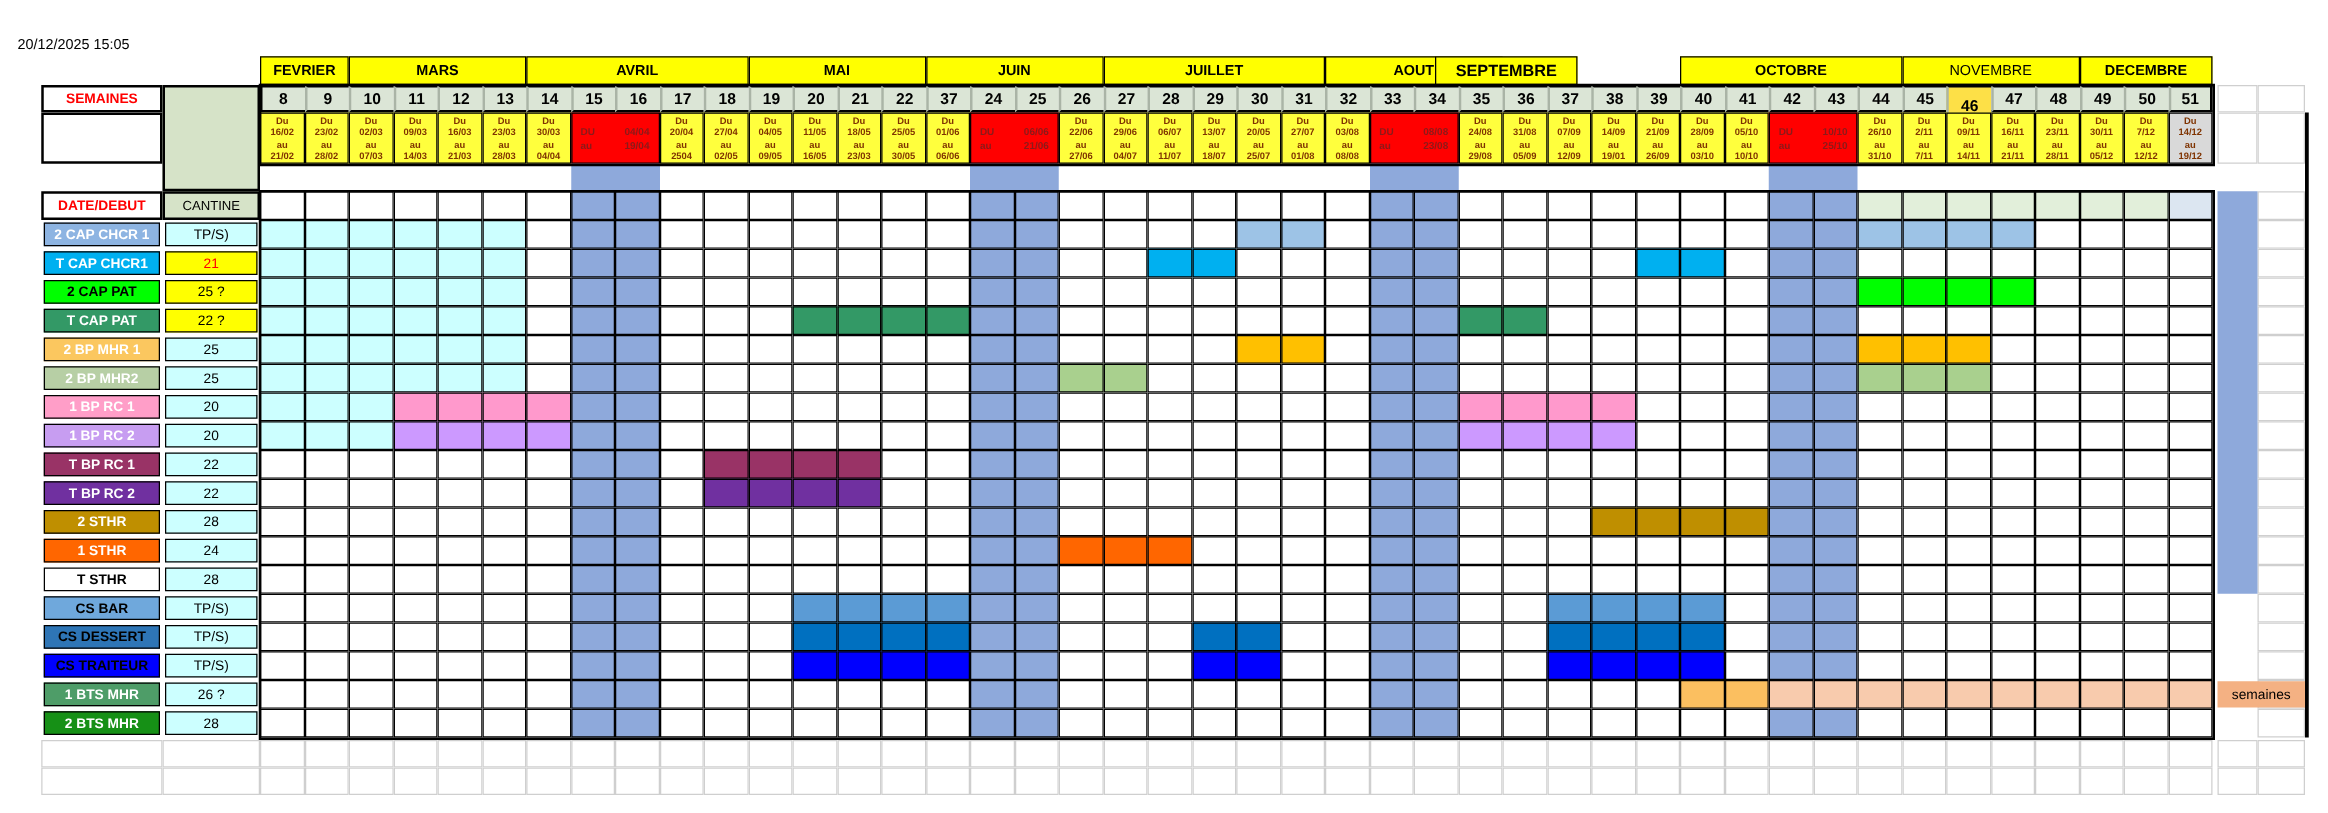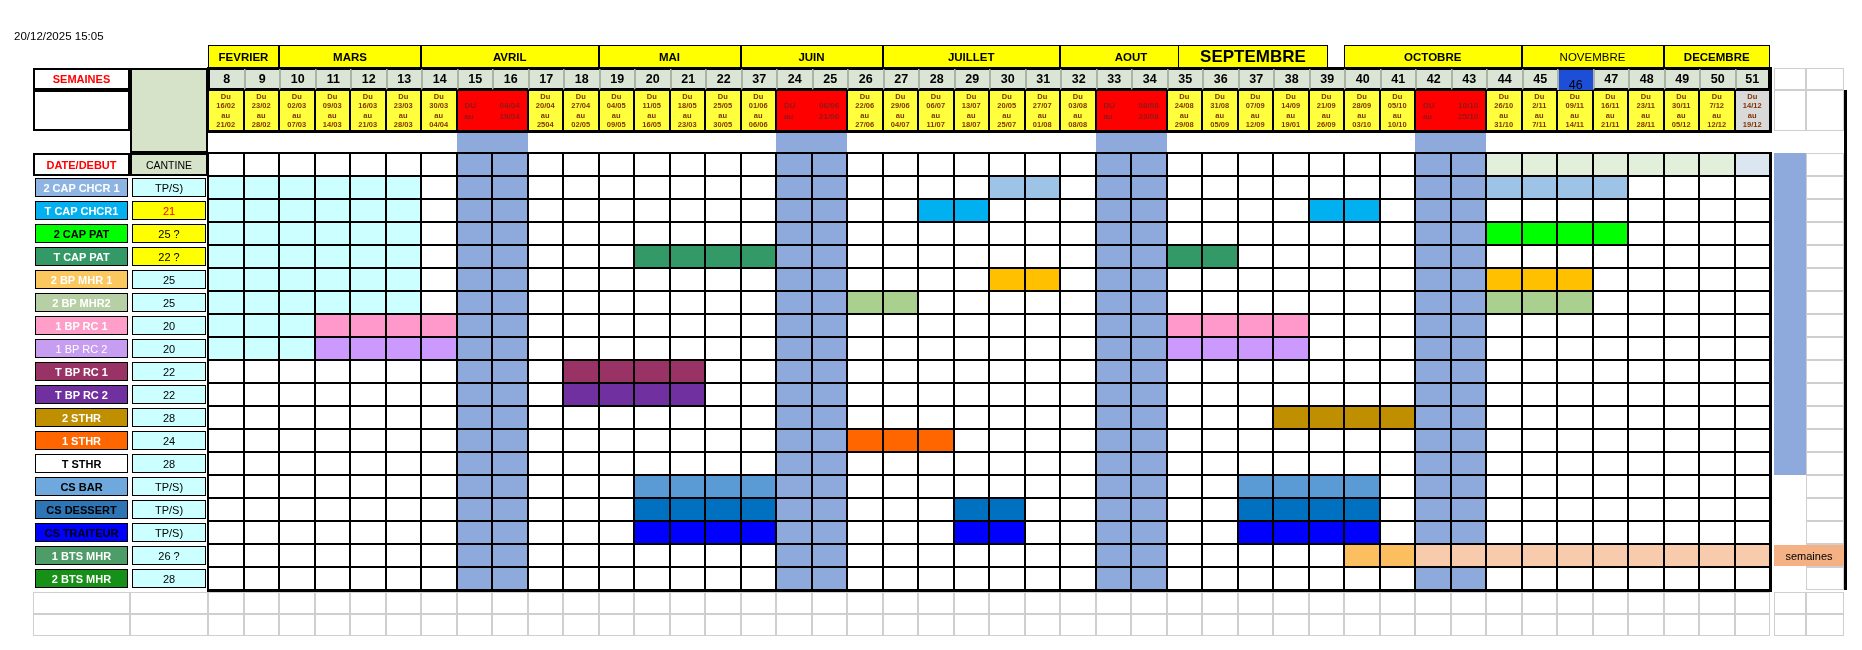--- a/index.html
+++ b/index.html
@@ -134,21 +134,21 @@
     <div class="a cellflex" style="left: 1806px; top: 521px; width: 38px; height: 23px; border: 1px solid rgb(207, 207, 207); background: rgb(255, 255, 255);"></div>
     <div class="a cellflex" style="left: 1806px; top: 544px; width: 38px; height: 23px; border: 1px solid rgb(207, 207, 207); background: rgb(255, 255, 255);"></div>
     <div class="a cellflex" style="left: 1806px; top: 567px; width: 38px; height: 23px; border: 1px solid rgb(207, 207, 207); background: rgb(255, 255, 255);"></div>
     <div class="a cellflex" style="left: 208px; top: 45px; width: 71px; height: 23px; background: rgb(255, 255, 0); border: 1.5px solid rgb(0, 0, 0); font-size: 11.5px; font-weight: bold; color: rgb(0, 0, 0);">FEVRIER</div>
     <div class="a cellflex" style="left: 279px; top: 45px; width: 142px; height: 23px; background: rgb(255, 255, 0); border: 1.5px solid rgb(0, 0, 0); font-size: 11.5px; font-weight: bold; color: rgb(0, 0, 0);">MARS</div>
     <div class="a cellflex" style="left: 421px; top: 45px; width: 177.5px; height: 23px; background: rgb(255, 255, 0); border: 1.5px solid rgb(0, 0, 0); font-size: 11.5px; font-weight: bold; color: rgb(0, 0, 0);">AVRIL</div>
     <div class="a cellflex" style="left: 598.5px; top: 45px; width: 142px; height: 23px; background: rgb(255, 255, 0); border: 1.5px solid rgb(0, 0, 0); font-size: 11.5px; font-weight: bold; color: rgb(0, 0, 0);">MAI</div>
     <div class="a cellflex" style="left: 740.5px; top: 45px; width: 142px; height: 23px; background: rgb(255, 255, 0); border: 1.5px solid rgb(0, 0, 0); font-size: 11.5px; font-weight: bold; color: rgb(0, 0, 0);">JUIN</div>
     <div class="a cellflex" style="left: 882.5px; top: 45px; width: 177.5px; height: 23px; background: rgb(255, 255, 0); border: 1.5px solid rgb(0, 0, 0); font-size: 11.5px; font-weight: bold; color: rgb(0, 0, 0);">JUILLET</div>
     <div class="a cellflex" style="left: 1060px; top: 45px; width: 142px; height: 23px; background: rgb(255, 255, 0); border: 1.5px solid rgb(0, 0, 0); font-size: 11.5px; font-weight: bold; color: rgb(0, 0, 0);">AOUT</div>
-    <div class="a cellflex" style="left: 1178px; top: 45px; width: 150px; height: 23px; background: rgb(255, 255, 0); border: 1.5px solid rgb(0, 0, 0); font-size: 17px; font-weight: bold; color: rgb(0, 0, 0);">SEPTEMBRE</div>
+    <div class="a cellflex" style="left: 1148px; top: 45px; width: 114px; height: 23px; background: rgb(255, 255, 0); border: 1.5px solid rgb(0, 0, 0); font-size: 13px; font-weight: bold; color: rgb(0, 0, 0);">SEPTEMBRE</div>
     <div class="a cellflex" style="left: 1344px; top: 45px; width: 177.5px; height: 23px; background: rgb(255, 255, 0); border: 1.5px solid rgb(0, 0, 0); font-size: 11.5px; font-weight: bold; color: rgb(0, 0, 0);">OCTOBRE</div>
     <div class="a cellflex" style="left: 1521.5px; top: 45px; width: 142px; height: 23px; background: rgb(255, 255, 0); border: 1.5px solid rgb(0, 0, 0); font-size: 11.5px; color: rgb(0, 0, 0);">NOVEMBRE</div>
     <div class="a cellflex" style="left: 1663.5px; top: 45px; width: 106.5px; height: 23px; background: rgb(255, 255, 0); border: 1.5px solid rgb(0, 0, 0); font-size: 11.5px; font-weight: bold; color: rgb(0, 0, 0);">DECEMBRE</div>
     <div class="a cellflex" style="left: 33px; top: 68px; width: 97px; height: 22px; background: rgb(255, 255, 255); border: 2.5px solid rgb(0, 0, 0); font-size: 11px; font-weight: bold; color: rgb(255, 0, 0);">SEMAINES</div>
     <div class="a cellflex" style="left: 33px; top: 90px; width: 97px; height: 41px; background: rgb(255, 255, 255); border: 2.5px solid rgb(0, 0, 0);"></div>
     <div class="a cellflex" style="left: 130px; top: 68px; width: 78px; height: 85px; background: rgb(214, 227, 200); border: 2px solid rgb(0, 0, 0);"></div>
     <div class="a cellflex" style="left: 208px; top: 68px; width: 35.5px; height: 22px; background: rgb(219, 229, 214); border-top: 2.5px solid rgb(0, 0, 0); border-bottom: 2.5px solid rgb(0, 0, 0); border-left: 2.5px solid rgb(0, 0, 0); font-size: 12.5px; font-weight: bold; color: rgb(0, 0, 0);">8</div>
     <div class="a cellflex" style="left: 243.5px; top: 68px; width: 35.5px; height: 22px; background: rgb(219, 229, 214); border-top: 2.5px solid rgb(0, 0, 0); border-bottom: 2.5px solid rgb(0, 0, 0); border-left: 2px solid rgb(170, 180, 166); font-size: 12.5px; font-weight: bold; color: rgb(0, 0, 0);">9</div>
     <div class="a cellflex" style="left: 279px; top: 68px; width: 35.5px; height: 22px; background: rgb(219, 229, 214); border-top: 2.5px solid rgb(0, 0, 0); border-bottom: 2.5px solid rgb(0, 0, 0); border-left: 2px solid rgb(170, 180, 166); font-size: 12.5px; font-weight: bold; color: rgb(0, 0, 0);">10</div>
     <div class="a cellflex" style="left: 314.5px; top: 68px; width: 35.5px; height: 22px; background: rgb(219, 229, 214); border-top: 2.5px solid rgb(0, 0, 0); border-bottom: 2.5px solid rgb(0, 0, 0); border-left: 2px solid rgb(170, 180, 166); font-size: 12.5px; font-weight: bold; color: rgb(0, 0, 0);">11</div>
@@ -179,21 +179,21 @@
     <div class="a cellflex" style="left: 1202px; top: 68px; width: 35.5px; height: 22px; background: rgb(219, 229, 214); border-top: 2.5px solid rgb(0, 0, 0); border-bottom: 2.5px solid rgb(0, 0, 0); border-left: 2px solid rgb(170, 180, 166); font-size: 12.5px; font-weight: bold; color: rgb(0, 0, 0);">36</div>
     <div class="a cellflex" style="left: 1237.5px; top: 68px; width: 35.5px; height: 22px; background: rgb(219, 229, 214); border-top: 2.5px solid rgb(0, 0, 0); border-bottom: 2.5px solid rgb(0, 0, 0); border-left: 2px solid rgb(170, 180, 166); font-size: 12.5px; font-weight: bold; color: rgb(0, 0, 0);">37</div>
     <div class="a cellflex" style="left: 1273px; top: 68px; width: 35.5px; height: 22px; background: rgb(219, 229, 214); border-top: 2.5px solid rgb(0, 0, 0); border-bottom: 2.5px solid rgb(0, 0, 0); border-left: 2px solid rgb(170, 180, 166); font-size: 12.5px; font-weight: bold; color: rgb(0, 0, 0);">38</div>
     <div class="a cellflex" style="left: 1308.5px; top: 68px; width: 35.5px; height: 22px; background: rgb(219, 229, 214); border-top: 2.5px solid rgb(0, 0, 0); border-bottom: 2.5px solid rgb(0, 0, 0); border-left: 2px solid rgb(170, 180, 166); font-size: 12.5px; font-weight: bold; color: rgb(0, 0, 0);">39</div>
     <div class="a cellflex" style="left: 1344px; top: 68px; width: 35.5px; height: 22px; background: rgb(219, 229, 214); border-top: 2.5px solid rgb(0, 0, 0); border-bottom: 2.5px solid rgb(0, 0, 0); border-left: 2px solid rgb(170, 180, 166); font-size: 12.5px; font-weight: bold; color: rgb(0, 0, 0);">40</div>
     <div class="a cellflex" style="left: 1379.5px; top: 68px; width: 35.5px; height: 22px; background: rgb(219, 229, 214); border-top: 2.5px solid rgb(0, 0, 0); border-bottom: 2.5px solid rgb(0, 0, 0); border-left: 2px solid rgb(170, 180, 166); font-size: 12.5px; font-weight: bold; color: rgb(0, 0, 0);">41</div>
     <div class="a cellflex" style="left: 1415px; top: 68px; width: 35.5px; height: 22px; background: rgb(219, 229, 214); border-top: 2.5px solid rgb(0, 0, 0); border-bottom: 2.5px solid rgb(0, 0, 0); border-left: 2px solid rgb(170, 180, 166); font-size: 12.5px; font-weight: bold; color: rgb(0, 0, 0);">42</div>
     <div class="a cellflex" style="left: 1450.5px; top: 68px; width: 35.5px; height: 22px; background: rgb(219, 229, 214); border-top: 2.5px solid rgb(0, 0, 0); border-bottom: 2.5px solid rgb(0, 0, 0); border-left: 2px solid rgb(170, 180, 166); font-size: 12.5px; font-weight: bold; color: rgb(0, 0, 0);">43</div>
     <div class="a cellflex" style="left: 1486px; top: 68px; width: 35.5px; height: 22px; background: rgb(219, 229, 214); border-top: 2.5px solid rgb(0, 0, 0); border-bottom: 2.5px solid rgb(0, 0, 0); border-left: 2px solid rgb(170, 180, 166); font-size: 12.5px; font-weight: bold; color: rgb(0, 0, 0);">44</div>
     <div class="a cellflex" style="left: 1521.5px; top: 68px; width: 35.5px; height: 22px; background: rgb(219, 229, 214); border-top: 2.5px solid rgb(0, 0, 0); border-bottom: 2.5px solid rgb(0, 0, 0); border-left: 2px solid rgb(170, 180, 166); font-size: 12.5px; font-weight: bold; color: rgb(0, 0, 0);">45</div>
-    <div class="a cellflex" style="left: 1557px; top: 68px; width: 35.5px; height: 34px; background: #1d4ed8; border-top: 2.5px solid rgb(0, 0, 0); border-bottom: 2.5px solid rgb(0, 0, 0); border-left: 2px solid rgb(170, 180, 166); font-size: 12.5px; font-weight: normal; color: rgb(0, 0, 0);">46</div>
+    <div class="a cellflex" style="left: 1557px; top: 68px; width: 35.5px; height: 34px; background: #fde047; border-top: 2.5px solid rgb(0, 0, 0); border-bottom: 2.5px solid rgb(0, 0, 0); border-left: 2px solid rgb(170, 180, 166); font-size: 12.5px; font-weight: bold; color: rgb(0, 0, 0);">46</div>
     <div class="a cellflex" style="left: 1592.5px; top: 68px; width: 35.5px; height: 22px; background: rgb(219, 229, 214); border-top: 2.5px solid rgb(0, 0, 0); border-bottom: 2.5px solid rgb(0, 0, 0); border-left: 2px solid rgb(170, 180, 166); font-size: 12.5px; font-weight: bold; color: rgb(0, 0, 0);">47</div>
     <div class="a cellflex" style="left: 1628px; top: 68px; width: 35.5px; height: 22px; background: rgb(219, 229, 214); border-top: 2.5px solid rgb(0, 0, 0); border-bottom: 2.5px solid rgb(0, 0, 0); border-left: 2px solid rgb(170, 180, 166); font-size: 12.5px; font-weight: bold; color: rgb(0, 0, 0);">48</div>
     <div class="a cellflex" style="left: 1663.5px; top: 68px; width: 35.5px; height: 22px; background: rgb(219, 229, 214); border-top: 2.5px solid rgb(0, 0, 0); border-bottom: 2.5px solid rgb(0, 0, 0); border-left: 2px solid rgb(170, 180, 166); font-size: 12.5px; font-weight: bold; color: rgb(0, 0, 0);">49</div>
     <div class="a cellflex" style="left: 1699px; top: 68px; width: 35.5px; height: 22px; background: rgb(219, 229, 214); border-top: 2.5px solid rgb(0, 0, 0); border-bottom: 2.5px solid rgb(0, 0, 0); border-left: 2px solid rgb(170, 180, 166); font-size: 12.5px; font-weight: bold; color: rgb(0, 0, 0);">50</div>
     <div class="a cellflex" style="left: 1734.5px; top: 68px; width: 35.5px; height: 22px; background: rgb(219, 229, 214); border-width: 2.5px 2.5px 2.5px 2px; border-style: solid; border-color: rgb(0, 0, 0) rgb(0, 0, 0) rgb(0, 0, 0) rgb(170, 180, 166); font-size: 12.5px; font-weight: bold; color: rgb(0, 0, 0);">51</div>
     <div class="a cellflex" style="left: 208px; top: 90px; width: 35.5px; height: 41px; background: rgb(255, 255, 61); border: 1.5px solid rgb(0, 0, 0); font-size: 7.5px; font-weight: bold; color: rgb(127, 51, 0); text-align: center; flex-direction: column; line-height: 9.5px;">
       <div>Du</div>
       <div>16/02</div>
       <div>au</div>
       <div>21/02</div>
@@ -813,21 +813,21 @@
     <div class="a cellflex" style="left: 1415px; top: 314px; width: 35.5px; height: 23px; background: rgb(142, 169, 219); border: 1.5px solid rgb(0, 0, 0);"></div>
     <div class="a cellflex" style="left: 1450.5px; top: 314px; width: 35.5px; height: 23px; background: rgb(142, 169, 219); border: 1.5px solid rgb(0, 0, 0);"></div>
     <div class="a cellflex" style="left: 1486px; top: 314px; width: 35.5px; height: 23px; background: rgb(255, 255, 255); border: 1.5px solid rgb(0, 0, 0);"></div>
     <div class="a cellflex" style="left: 1521.5px; top: 314px; width: 35.5px; height: 23px; background: rgb(255, 255, 255); border: 1.5px solid rgb(0, 0, 0);"></div>
     <div class="a cellflex" style="left: 1557px; top: 314px; width: 35.5px; height: 23px; background: rgb(255, 255, 255); border: 1.5px solid rgb(0, 0, 0);"></div>
     <div class="a cellflex" style="left: 1592.5px; top: 314px; width: 35.5px; height: 23px; background: rgb(255, 255, 255); border: 1.5px solid rgb(0, 0, 0);"></div>
     <div class="a cellflex" style="left: 1628px; top: 314px; width: 35.5px; height: 23px; background: rgb(255, 255, 255); border: 1.5px solid rgb(0, 0, 0);"></div>
     <div class="a cellflex" style="left: 1663.5px; top: 314px; width: 35.5px; height: 23px; background: rgb(255, 255, 255); border: 1.5px solid rgb(0, 0, 0);"></div>
     <div class="a cellflex" style="left: 1699px; top: 314px; width: 35.5px; height: 23px; background: rgb(255, 255, 255); border: 1.5px solid rgb(0, 0, 0);"></div>
     <div class="a cellflex" style="left: 1734.5px; top: 314px; width: 35.5px; height: 23px; background: rgb(255, 255, 255); border: 1.5px solid rgb(0, 0, 0);"></div>
-    <div class="a cellflex" style="left: 35px; top: 339px; width: 93px; height: 19px; background: rgb(199, 157, 241); border: 1.8px solid rgb(0, 0, 0); font-size: 11px; font-weight: normal; color: rgb(255, 255, 255);">1 BP RC 2</div>
+    <div class="a cellflex" style="left: 35px; top: 339px; width: 93px; height: 19px; background: rgb(199, 157, 241); border: 1.8px solid rgb(0, 0, 0); font-size: 11px; font-weight: bold; color: rgb(255, 255, 255);">1 BP RC 2</div>
     <div class="a cellflex" style="left: 132px; top: 339px; width: 74px; height: 19px; background: rgb(204, 255, 255); border: 1.8px solid rgb(0, 0, 0); font-size: 11px; color: rgb(0, 0, 0);">20</div>
     <div class="a cellflex" style="left: 208px; top: 337px; width: 35.5px; height: 23px; background: rgb(204, 255, 255); border: 1.5px solid rgb(0, 0, 0);"></div>
     <div class="a cellflex" style="left: 243.5px; top: 337px; width: 35.5px; height: 23px; background: rgb(204, 255, 255); border: 1.5px solid rgb(0, 0, 0);"></div>
     <div class="a cellflex" style="left: 279px; top: 337px; width: 35.5px; height: 23px; background: rgb(204, 255, 255); border: 1.5px solid rgb(0, 0, 0);"></div>
     <div class="a cellflex" style="left: 314.5px; top: 337px; width: 35.5px; height: 23px; background: rgb(204, 153, 255); border: 1.5px solid rgb(0, 0, 0);"></div>
     <div class="a cellflex" style="left: 350px; top: 337px; width: 35.5px; height: 23px; background: rgb(204, 153, 255); border: 1.5px solid rgb(0, 0, 0);"></div>
     <div class="a cellflex" style="left: 385.5px; top: 337px; width: 35.5px; height: 23px; background: rgb(204, 153, 255); border: 1.5px solid rgb(0, 0, 0);"></div>
     <div class="a cellflex" style="left: 421px; top: 337px; width: 35.5px; height: 23px; background: rgb(204, 153, 255); border: 1.5px solid rgb(0, 0, 0);"></div>
     <div class="a cellflex" style="left: 456.5px; top: 337px; width: 35.5px; height: 23px; background: rgb(142, 169, 219); border: 1.5px solid rgb(0, 0, 0);"></div>
     <div class="a cellflex" style="left: 492px; top: 337px; width: 35.5px; height: 23px; background: rgb(142, 169, 219); border: 1.5px solid rgb(0, 0, 0);"></div>

